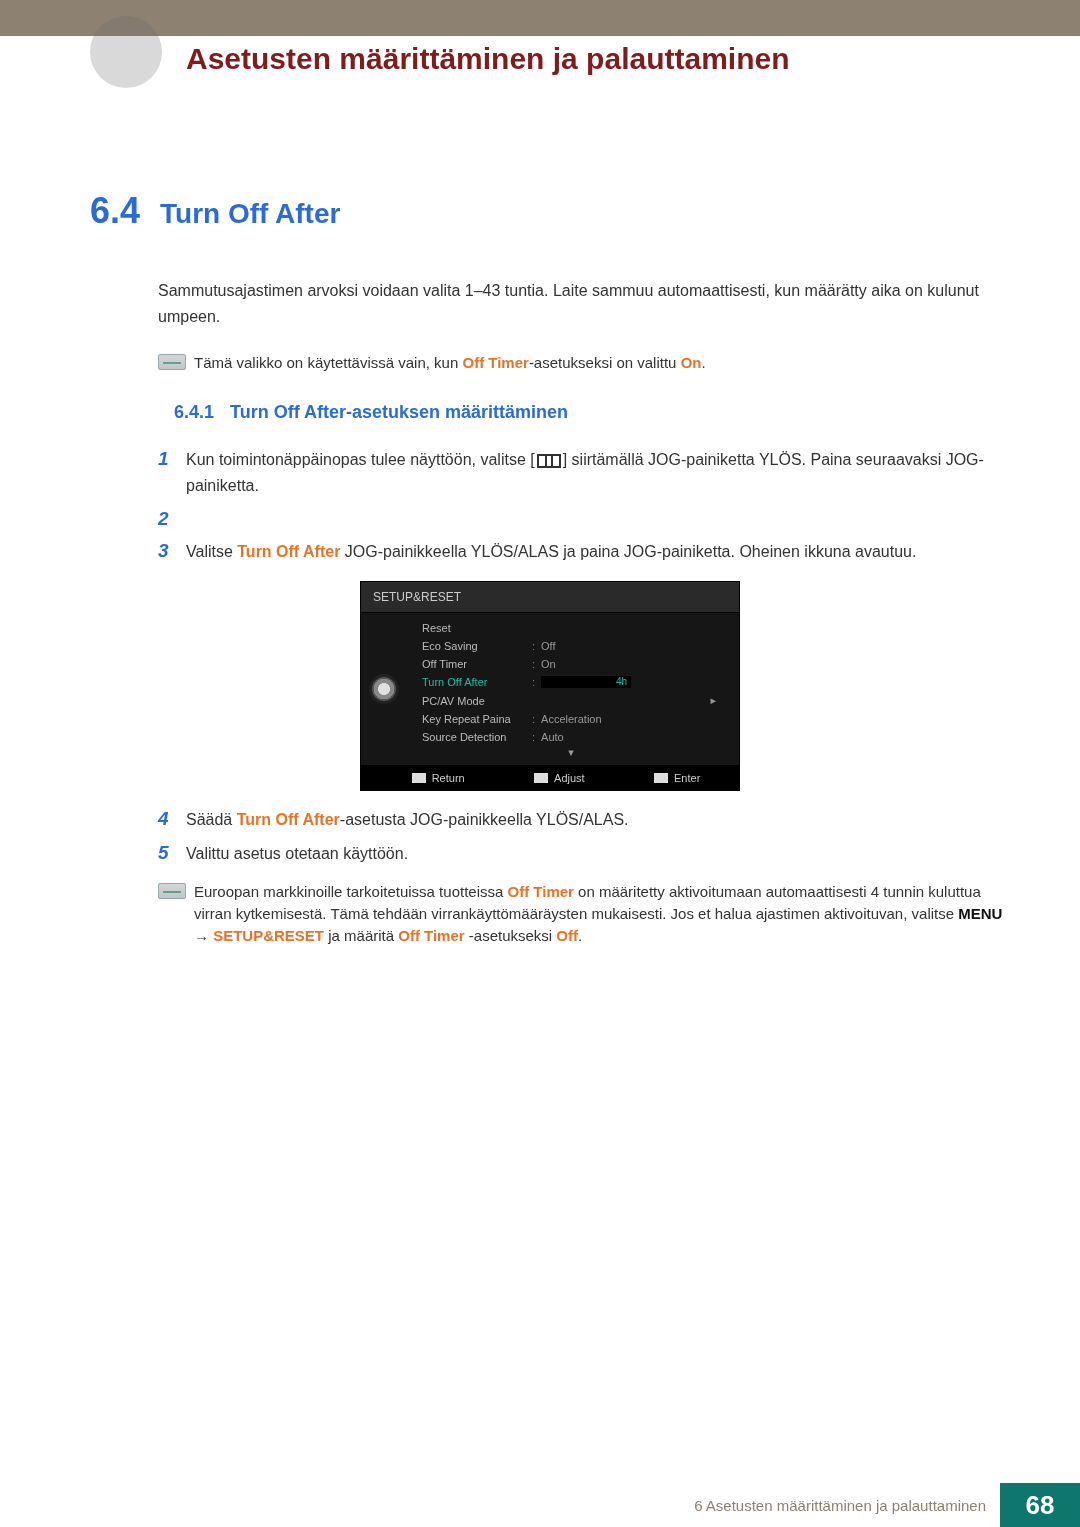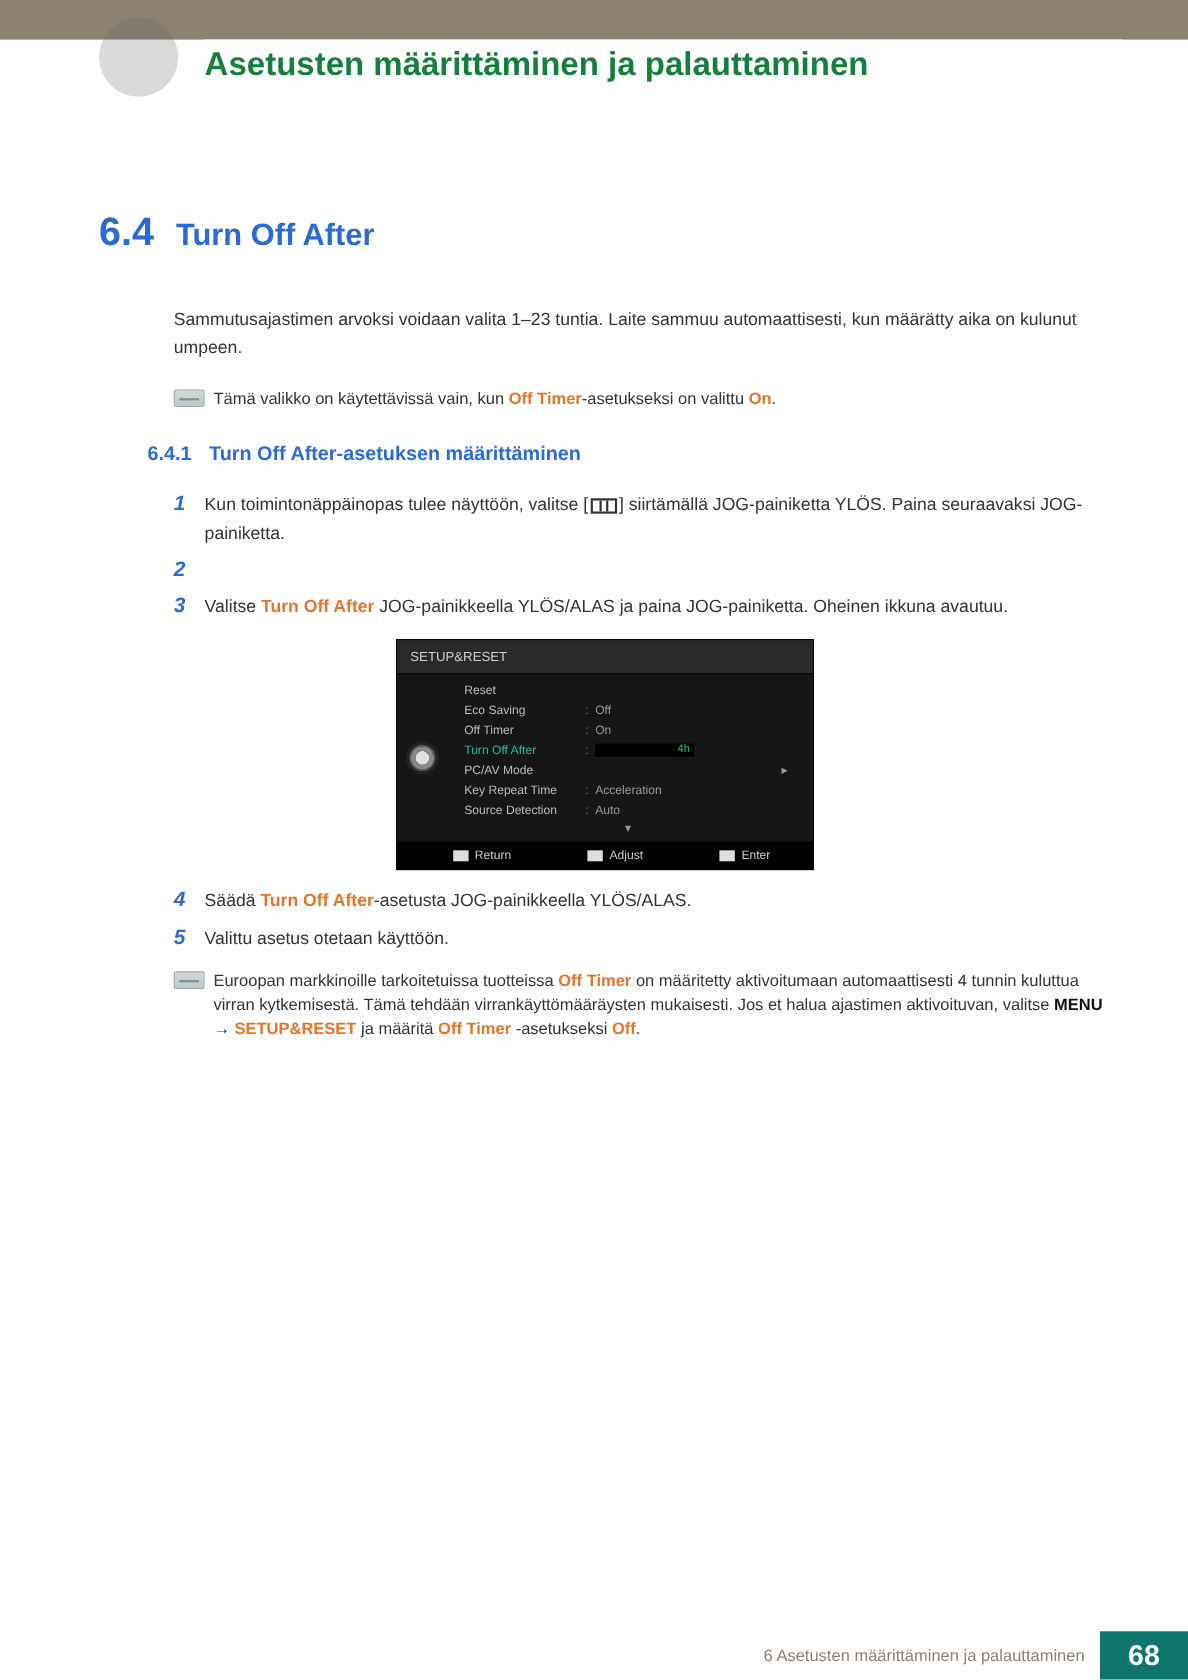--- a/index.html
+++ b/index.html
@@ -26,21 +26,21 @@
       background: #666;
       border-radius: 50%;
       opacity: 0.25;
       z-index: 1;
     }
     .page-header {
       position: absolute;
       top: 36px;
       left: 186px;
       right: 60px;
-      color: #15803d;
+      color: #7f1d1d;
       font-size: 30px;
       font-weight: bold;
       z-index: 2;
       border-top: 2px solid #fff;
       padding-top: 4px;
     }
     .content {
       position: absolute;
       top: 190px;
       left: 90px;
@@ -98,21 +98,21 @@
     .note-text {
       font-size: 15px;
       line-height: 22px;
       color: #333;
     }
     .bold-orange { color: #e57428; font-weight: bold; }
     .bold-black { color: #111; font-weight: bold; }
     .subsection-row {
       display: flex;
       align-items: baseline;
-      margin-left: 44px;
+      margin-left: 84px;
       margin-bottom: 24px;
     }
     .subsection-num {
       color: #2a6bd5;
       font-size: 18px;
       font-weight: bold;
       width: 56px;
     }
     .subsection-title {
       color: #2a6bd5;
@@ -290,21 +290,21 @@
 <div class="logo-circle"></div>
 <div class="page-header">Asetusten määrittäminen ja palauttaminen</div>
 
 <div class="content">
 
   <div class="section-row">
     <div class="section-num">6.4</div>
     <div class="section-title">Turn Off After</div>
   </div>
 
-  <div class="intro-para">Sammutusajastimen arvoksi voidaan valita 1–23 tuntia. Laite sammuu automaattisesti, kun määrätty aika on kulunut umpeen.</div>
+  <div class="intro-para">Sammutusajastimen arvoksi voidaan valita 1–43 tuntia. Laite sammuu automaattisesti, kun määrätty aika on kulunut umpeen.</div>
 
   <div class="note-row">
     <div class="note-icon"></div>
     <div class="note-text">
       <span>Tämä valikko on käytettävissä vain, kun </span><span class="bold-orange">Off Timer</span><span>-asetukseksi on valittu </span><span class="bold-orange">On</span><span>.</span>
     </div>
   </div>
 
   <div class="subsection-row">
     <div class="subsection-num">6.4.1</div>
@@ -363,21 +363,21 @@
               </span>
             </span>
         </div>
         <div class="osd-row">
           <span class="osd-label">PC/AV Mode</span>
           <span class="osd-right-col" style="justify-content:flex-end;width:100%">
               <span class="osd-arrow-r">▸</span>
             </span>
         </div>
         <div class="osd-row">
-          <span class="osd-label">Key Repeat Time</span>
+          <span class="osd-label">Key Repeat Paina</span>
           <span class="osd-right-col">
               <span class="osd-sep">:</span>
               <span class="osd-val">Acceleration</span>
             </span>
         </div>
         <div class="osd-row">
           <span class="osd-label">Source Detection</span>
           <span class="osd-right-col">
               <span class="osd-sep">:</span>
               <span class="osd-val">Auto</span>

